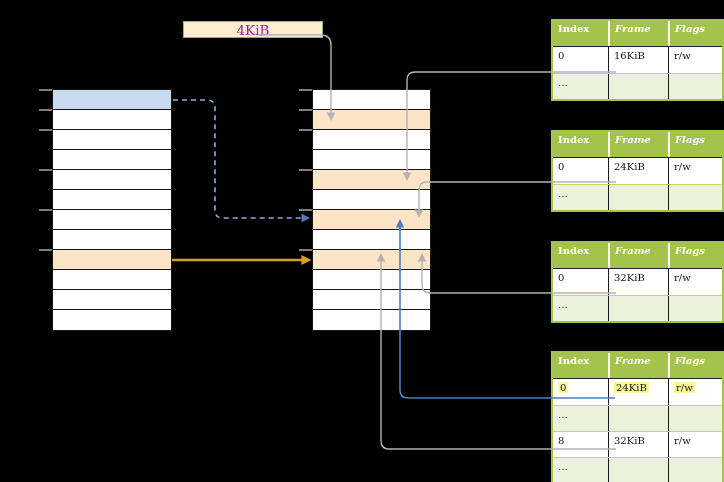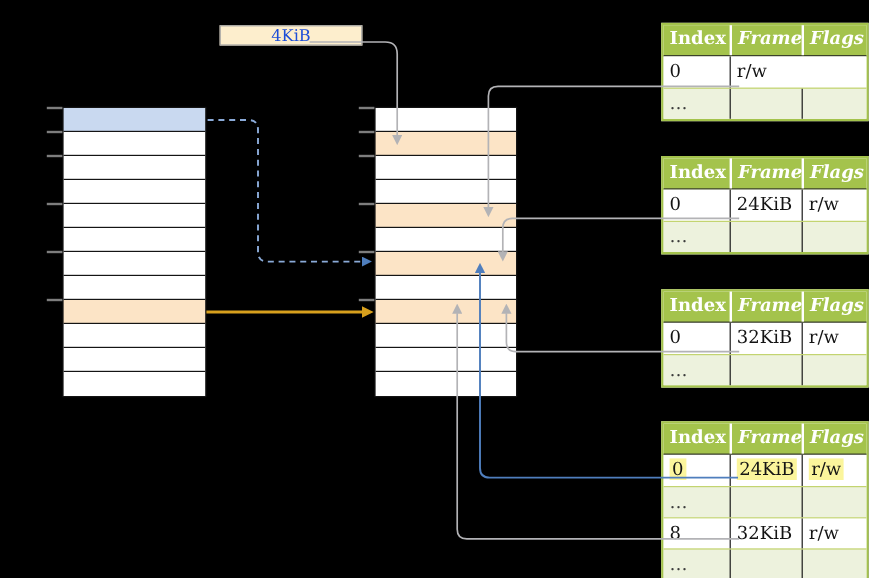--- a/index.html
+++ b/index.html
@@ -10,27 +10,27 @@
   }
   
   .mcol{position:absolute;box-sizing:border-box;border:1px solid var(--cell_border);}
   #vm-col{left:52px;top:89px;width:120px;height:242px;}
   #pm-col{left:312px;top:89px;width:119px;height:242px;}
   .mcell{box-sizing:border-box;height:20px;border-bottom:1px solid var(--cell_border);}
   .mcell:last-child{border-bottom:none;}
   .tick{position:absolute;width:13px;height:2px;background:var(--tick_gray);}
   
   .size-label{
-    position:absolute;left:183px;top:21px;width:119px;height:17px;line-height:17px;
-    box-sizing:border-box;text-align:center;font-size:13.5px;color:#1d4ed8;
+    position:absolute;left:183px;top:21px;width:140px;height:17px;line-height:17px;
+    box-sizing:border-box;text-align:center;font-size:13.5px;color:#a21caf;
     background:var(--label_box_fill);border:1px solid var(--label_box_border);
   }
   
   .pt{position:absolute;left:551px;width:173px;box-sizing:border-box;
-      border:2px solid var(--table_green);background:#fff;font-size:15px;color:var(--table_text);}
+      border:2px solid var(--table_green);background:#fff;font-size:10px;color:var(--table_text);}
   .pt *{box-sizing:border-box;}
   .pt-row{display:grid;grid-template-columns:55px 60px 54px;}
   .pt-head{height:26px;background:var(--table_green);color:var(--table_header_text);
            font-weight:bold;border-bottom:1px solid #222;}
   .pt-hcell{padding:2px 0 0 5px;}
   .pt-hcell + .pt-hcell{border-left:2px solid #fff;font-style:italic;}
   .pt-body{height:26px;background:#fff;}
   .pt-body + .pt-body{border-top:1px solid var(--table_separator);}
   .pt-light{background:var(--table_row_light);}
   .pt-cell{padding:3px 0 0 5px;overflow:hidden;white-space:nowrap;}
@@ -74,20 +74,21 @@
 <div class="size-label">4KiB</div>
 <div id="tables">
     <div class="pt" style="top: 19px;">
       <div class="pt-row pt-head">
         <div class="pt-hcell">Index</div>
         <div class="pt-hcell">Frame</div>
         <div class="pt-hcell">Flags</div>
       </div>
       <div class="pt-row pt-body">
         <div class="pt-cell">0</div>
+        <div class="pt-cell pt-sep">16KiB</div>
         <div class="pt-cell pt-sep">r/w</div>
       </div>
       <div class="pt-row pt-body pt-light">
         <div class="pt-cell pt-ellipsis">…</div>
         <div class="pt-cell pt-sep"></div>
         <div class="pt-cell pt-sep"></div>
       </div>
     </div>
     <div class="pt" style="top: 130px;">
       <div class="pt-row pt-head">

